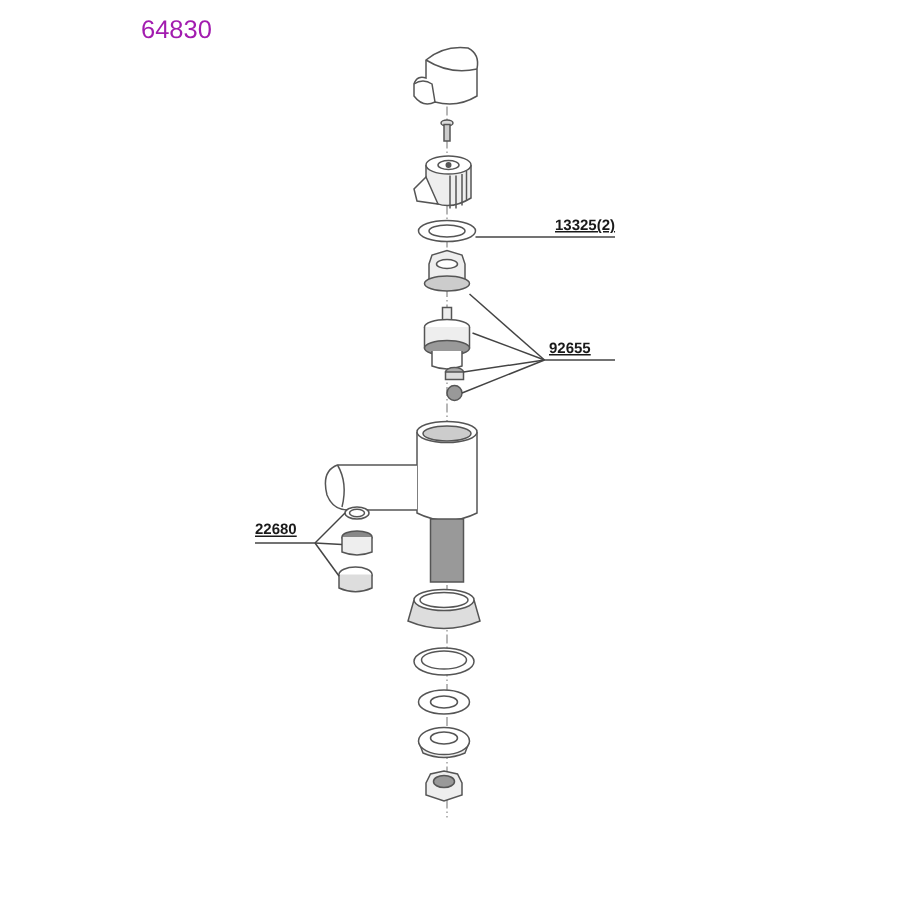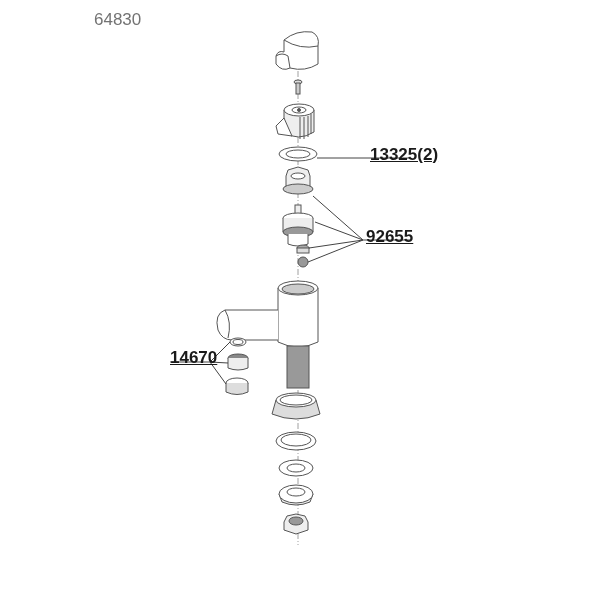--- a/index.html
+++ b/index.html
@@ -1,18 +1,18 @@
 <!DOCTYPE html>
 <html><head>
 <meta charset="utf-8">
 <style>
   html, body { margin:0; padding:0; background:#ffffff; }
   body { width:600px; height:600px; position:relative; overflow:hidden; font-family:"Liberation Sans", sans-serif; }
-  .title { position:absolute; left:94px; top:10px; font-size:17px; color:#737373; font-family:"Liberation Sans", sans-serif; }
-  .label { position:absolute; font-size:17px; font-weight:bold; color:#1a1a1a; text-decoration:underline; font-family:"Liberation Sans", sans-serif; }
+  .title { position:absolute; left:94px; top:10px; font-size:17px; color:#a21caf; font-family:"Liberation Sans", sans-serif; }
+  .label { position:absolute; font-size:10px; font-weight:bold; color:#1a1a1a; text-decoration:underline; font-family:"Liberation Sans", sans-serif; }
   svg { position:absolute; left:0; top:0; }
 </style>
 </head>
 <body>
 
 <div class="title">64830</div>
 
 <svg width="600" height="600" viewBox="0 0 600 600" fill="none" stroke="#555" stroke-width="1">
 
   <line x1="298" y1="60" x2="298" y2="545" stroke="#888" stroke-dasharray="6,2,1,2" stroke-width="0.8"></line>
@@ -129,13 +129,13 @@
     <line x1="363" y1="240" x2="308" y2="262"></line>
     <line x1="170" y1="362" x2="210" y2="362"></line>
     <line x1="210" y1="362" x2="230" y2="342"></line>
     <line x1="210" y1="362" x2="228" y2="363"></line>
     <line x1="210" y1="362" x2="226" y2="384"></line>
   </g>
 </svg>
 
 <div class="label" style="left:370px;top:145px;">13325(2)</div>
 <div class="label" style="left:366px;top:227px;">92655</div>
-<div class="label" style="left:170px;top:348px;">14670</div>
+<div class="label" style="left:170px;top:348px;">22680</div>
 
 </body></html>

